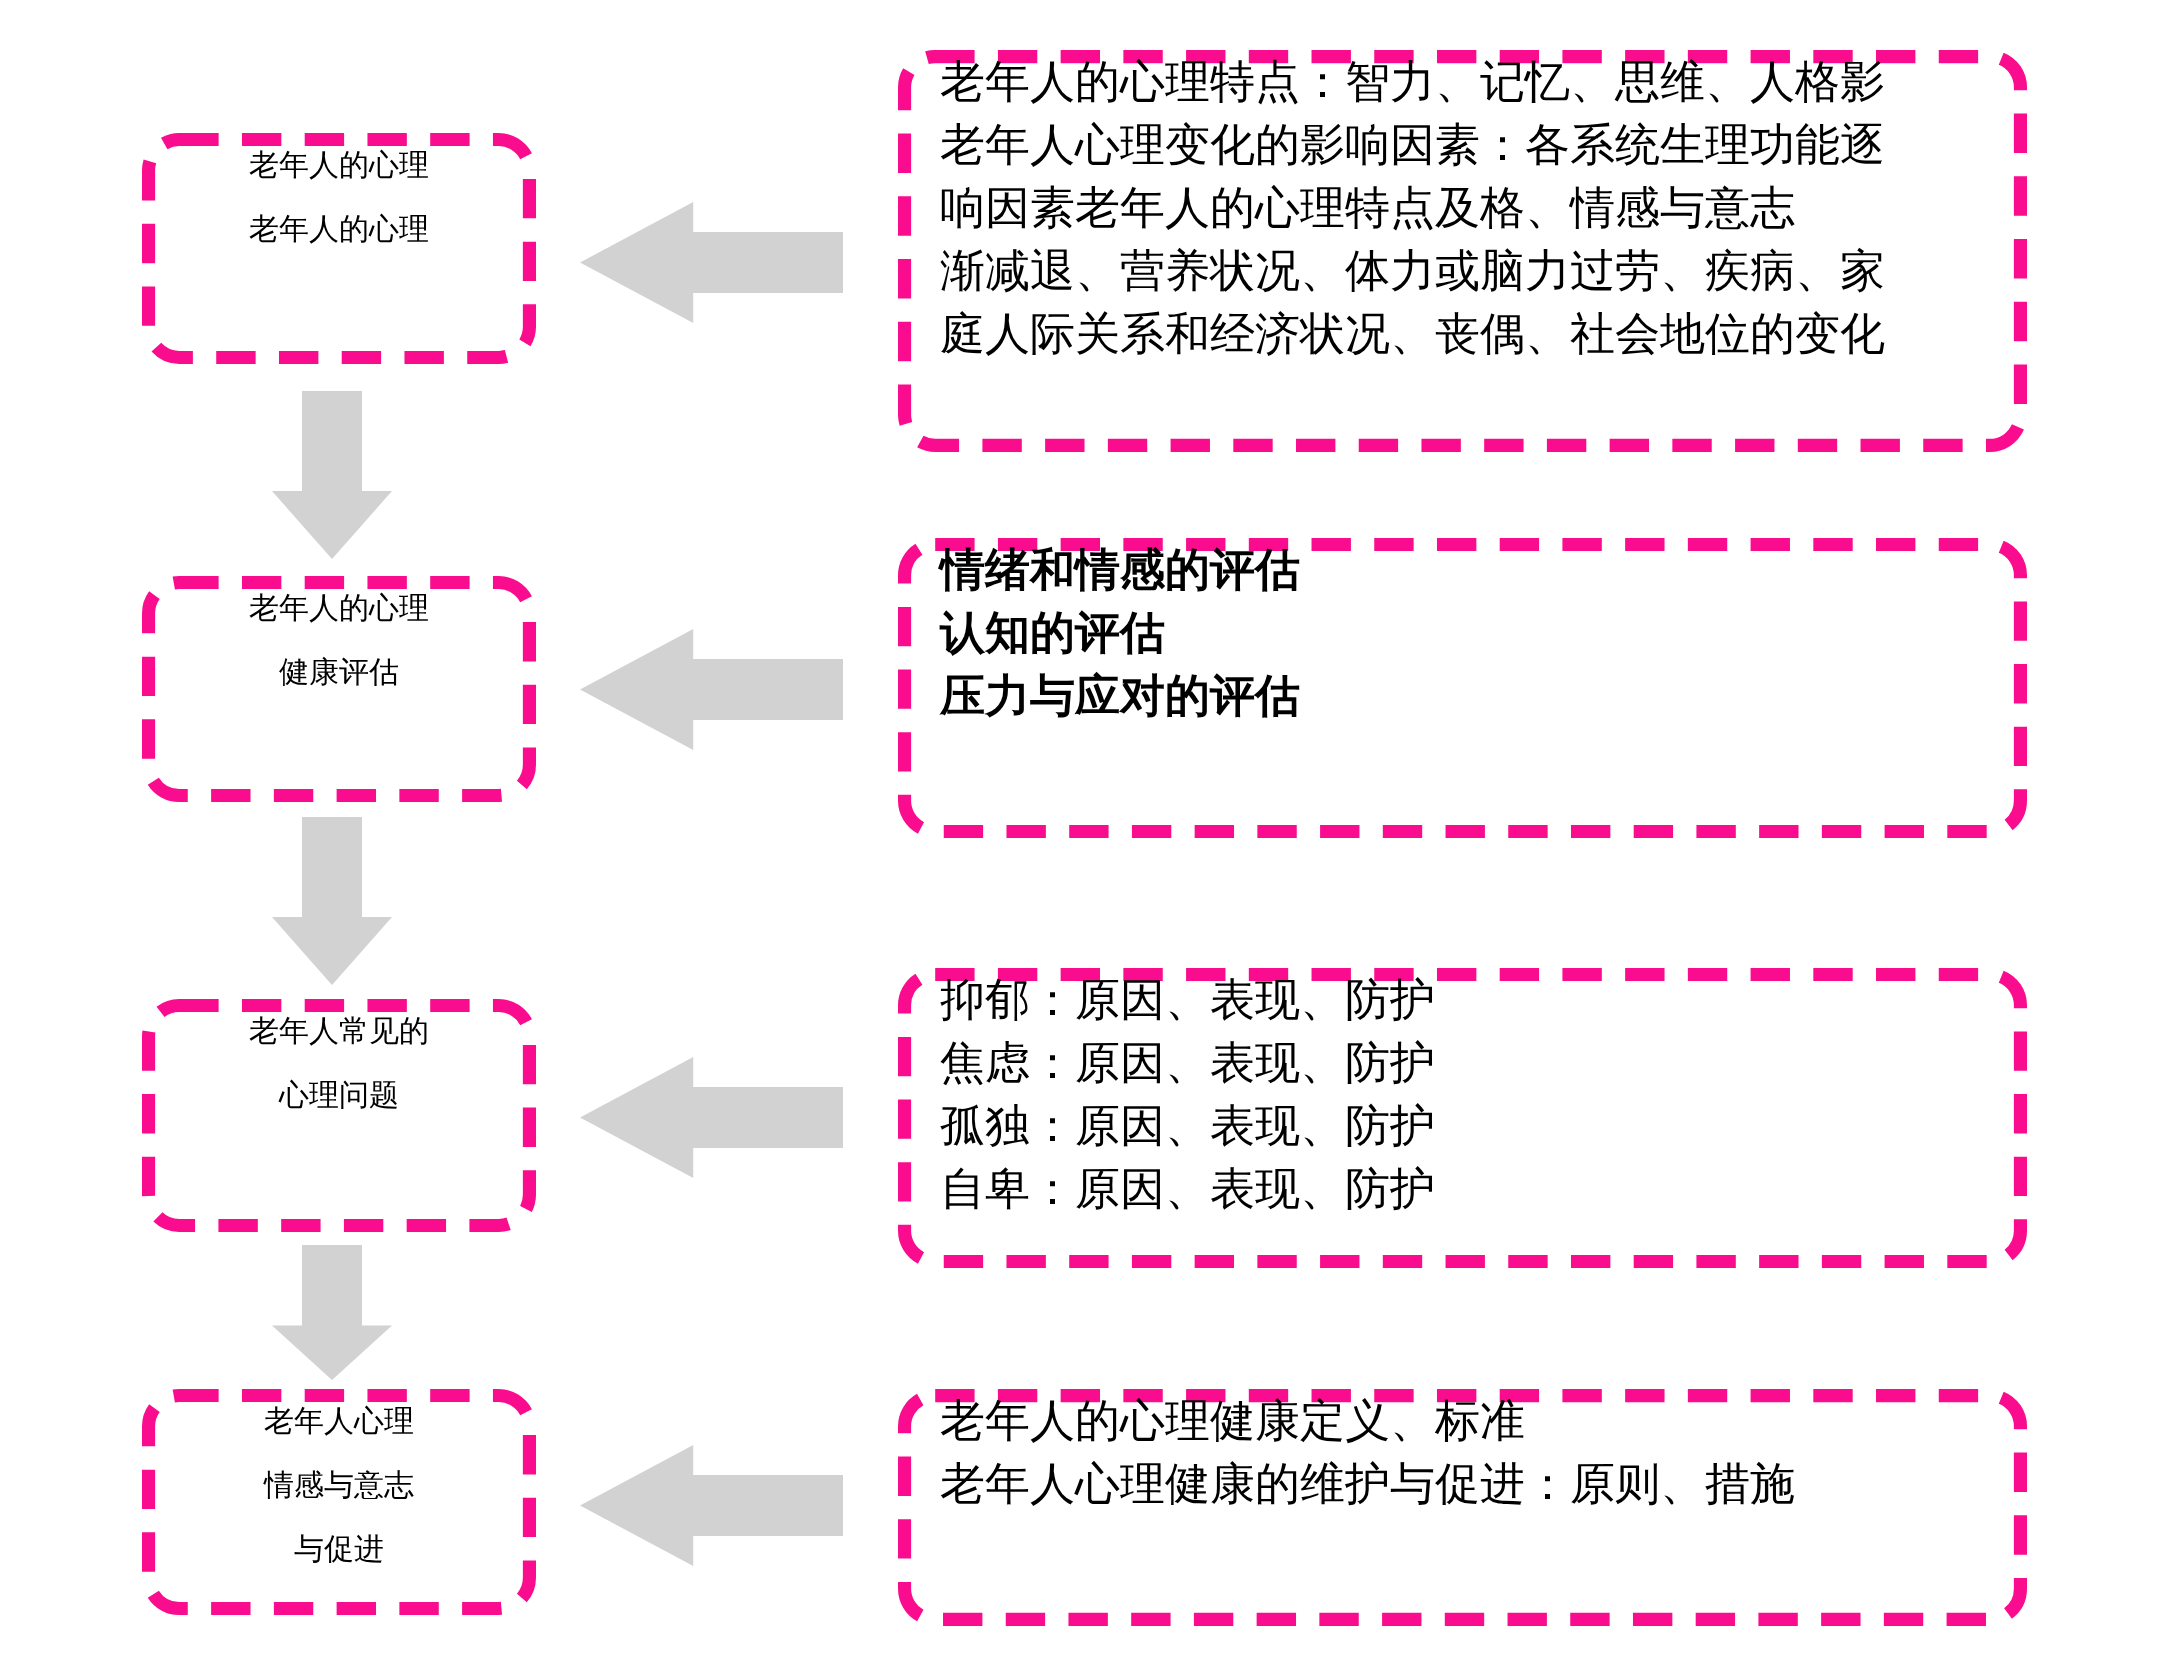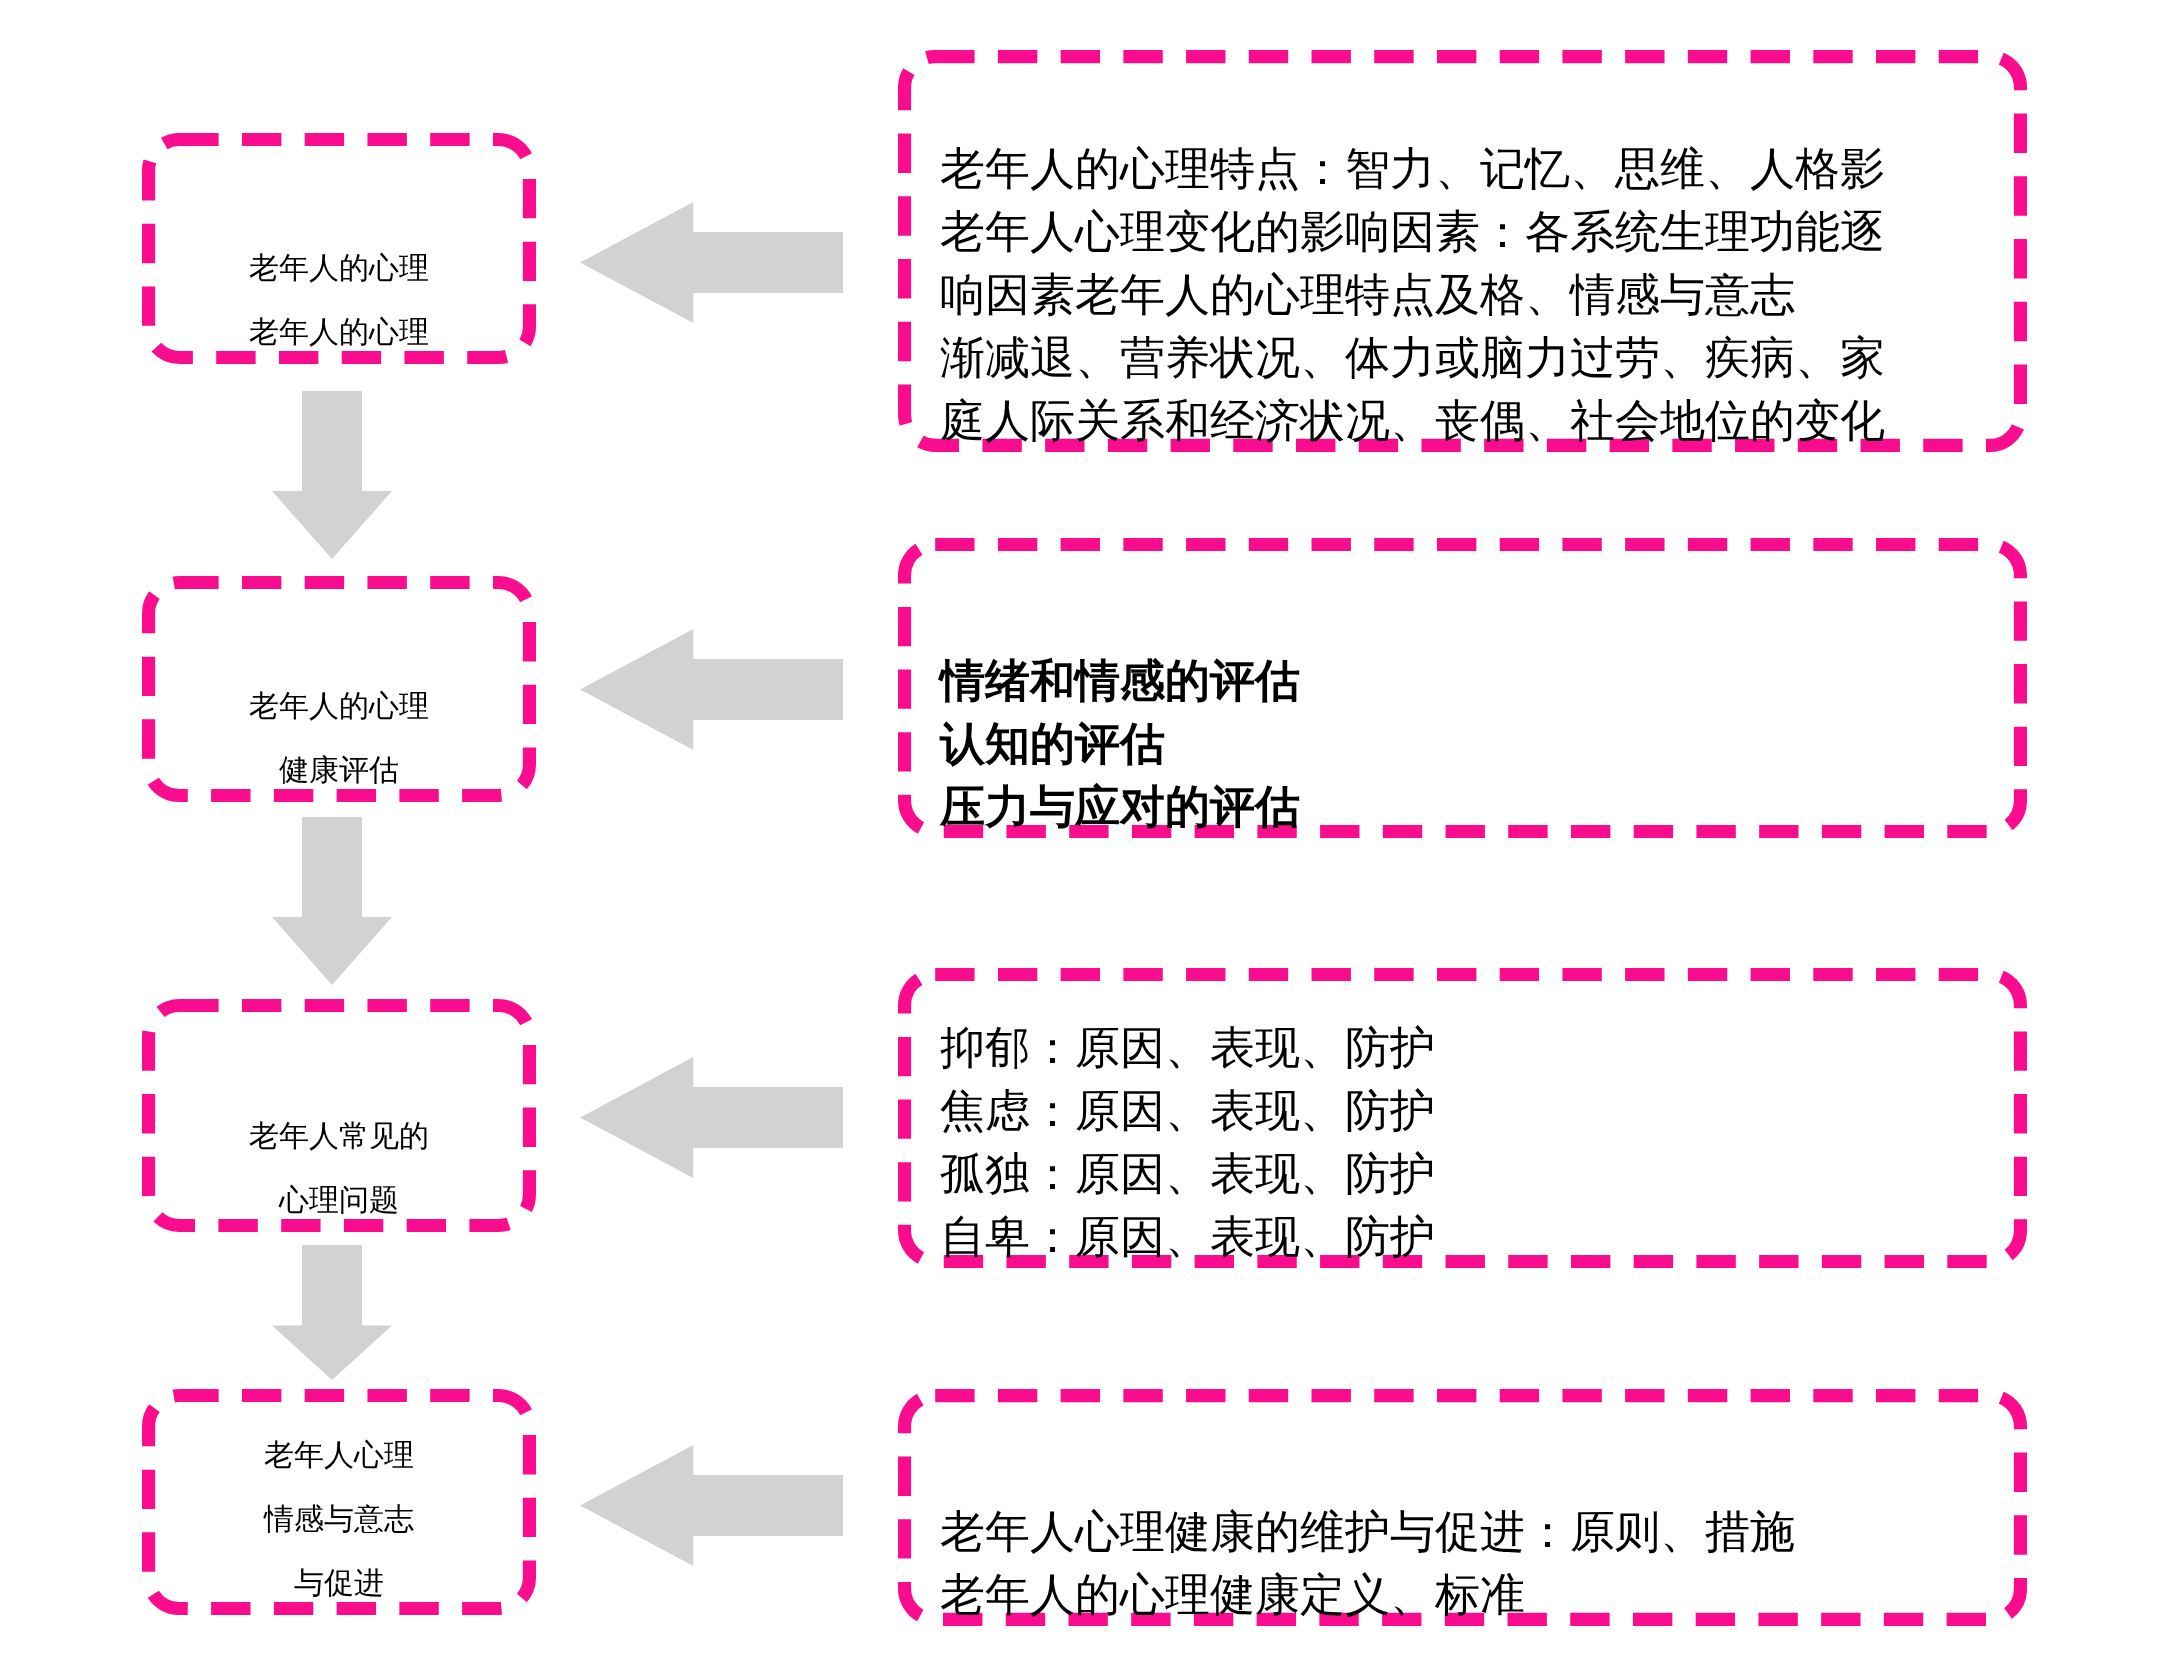--- a/index.html
+++ b/index.html
@@ -29,21 +29,21 @@
     fill:none;
     stroke:var(--pink);
     stroke-width:18;
     stroke-dasharray:54 32;
   }
   .dbox .content{
     position:absolute;
     left:0;top:0;width:100%;height:100%;
     display:flex;
     flex-direction:column;
-    justify-content:flex-end;
+    justify-content:flex-start;
   }
   .topic .content{
     align-items:center;
     text-align:center;
     font-size:30px;
     line-height:64px;
   }
   .detail .content{
     align-items:flex-start;
     text-align:left;
@@ -171,22 +171,22 @@
       <div>老年人心理</div>
       <div>情感与意志</div>
       <div>与促进</div>
     </div>
   </div>
   <div class="dbox detail" id="detail-4">
     <svg class="frame" viewBox="0 0 1548 325" preserveAspectRatio="none">
         <rect x="9" y="9" width="1530" height="307" rx="42"></rect>
       </svg>
     <div class="content">
+      <div>老年人的心理健康定义、标准</div>
       <div>老年人心理健康的维护与促进：原则、措施</div>
-      <div>老年人的心理健康定义、标准</div>
     </div>
   </div>
   <svg class="arrow h-arrow" id="h-arrow-4" viewBox="0 0 360 166" preserveAspectRatio="none">
       <polygon points="0,83 155,0 155,41 360,41 360,125 155,125 155,166"></polygon>
     </svg>
 
 </div>
 
 
 </body></html>

